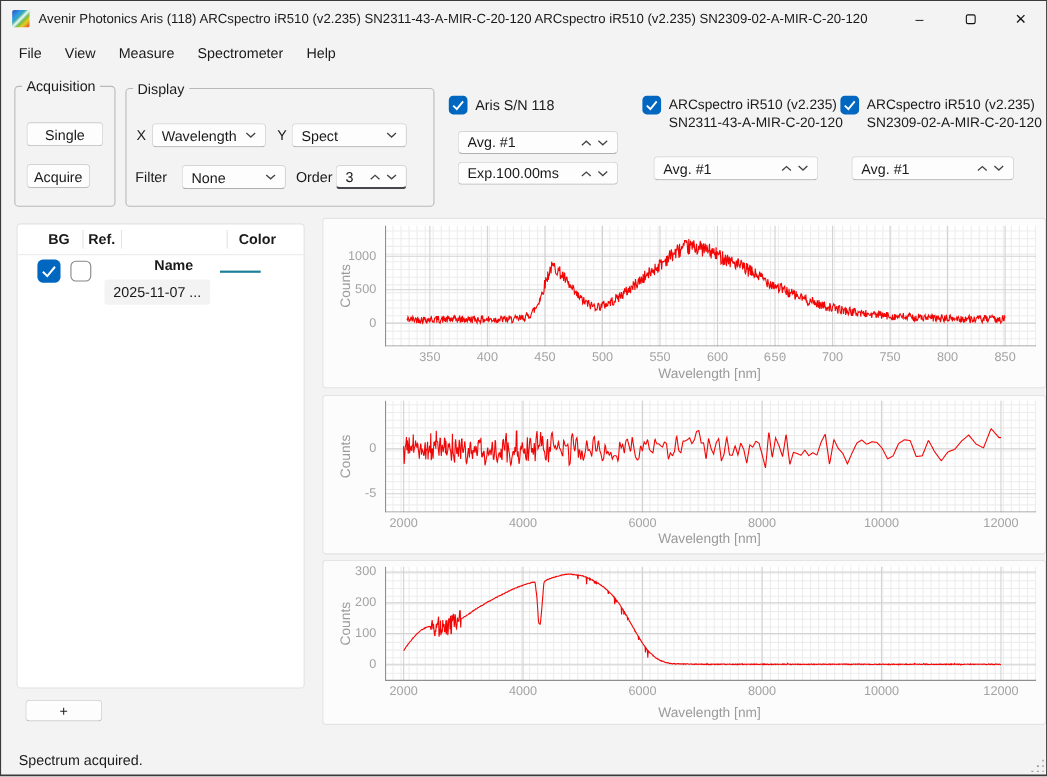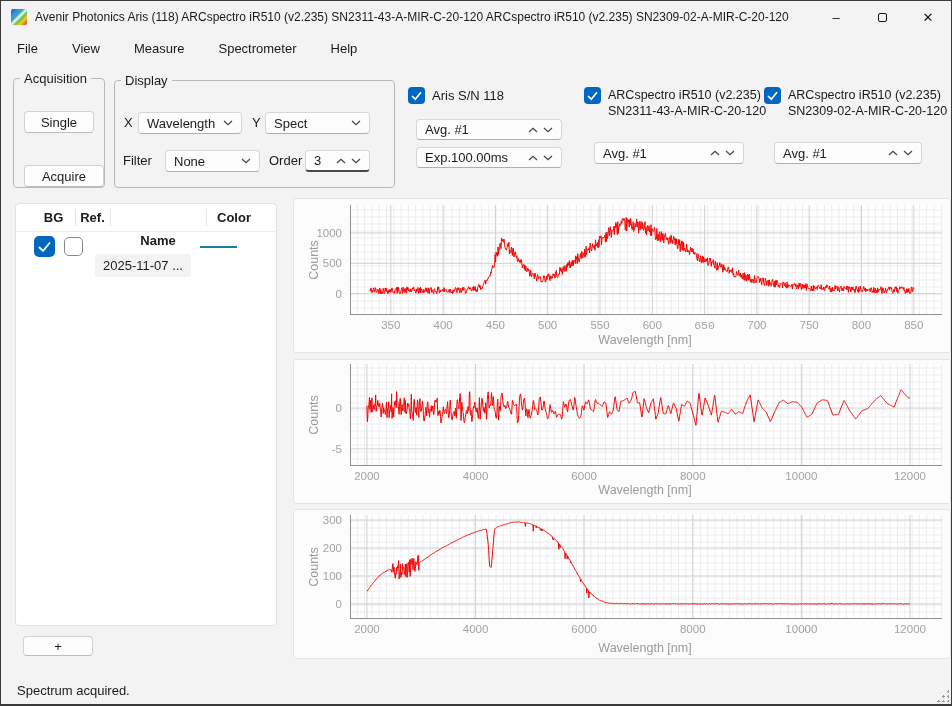--- a/index.html
+++ b/index.html
@@ -14,21 +14,21 @@
   .app-icon { width: 16px; height: 16px; margin: 0 8px 0 10px; border-radius: 2px;
     background:
       linear-gradient(to bottom right, rgba(255,255,255,0) 38%, rgba(255,255,255,.95) 50%, rgba(255,255,255,0) 62%),
       linear-gradient(135deg, #2b50c8 0%, #2fa0e0 30%, #40b050 55%, #e8d020 75%, #e03030 100%);
   }
   .win-title { font-size: 12px; white-space: nowrap; }
   .win-controls { position: absolute; right: 0; top: 0; height: 32px; display: flex; }
   .win-btn { width: 46px; height: 32px; display: flex; align-items: center; justify-content: center; font-size: 13px; color: #111; }
   .win-btn .sq { width: 9px; height: 9px; border: 1px solid #111; border-radius: 2px; }
   
-  .menubar { position: absolute; left: 0; top: 32px; width: 100%; height: 30px; display: flex; align-items: center; padding-left: 16px; gap: 34px; font-size: 13px; }
+  .menubar { position: absolute; left: 0; top: 32px; width: 100%; height: 30px; display: flex; align-items: center; padding-left: 16px; gap: 21px; font-size: 13px; }
   .menu-item { cursor: default; }
   
   .groupbox { position: absolute; border: 1px solid #b9b9b9; border-radius: 4px; }
   .groupbox .legend { position: absolute; top: -8px; left: 6px; background: #f3f3f3; padding: 0 4px; font-size: 13px; }
   
   .btn { position: absolute; background: #fdfdfd; border: 1px solid #d2d2d2; border-bottom-color: #bdbdbd;
     border-radius: 4px; font-size: 13px; display: flex; align-items: center; justify-content: center; }
   .field { position: absolute; background: #fdfdfd; border: 1px solid #d6d6d6; border-bottom-color: #b0b0b0;
     border-radius: 4px; font-size: 13px; display: flex; align-items: center; padding: 0 8px; }
   .field .val { flex: 1; white-space: nowrap; overflow: hidden; }
@@ -88,21 +88,21 @@
     <div class="menu-item">File</div>
     <div class="menu-item">View</div>
     <div class="menu-item">Measure</div>
     <div class="menu-item">Spectrometer</div>
     <div class="menu-item">Help</div>
   </div>
 
   <div class="groupbox" style="left:12px; top:77px; width:92px; height:110px;">
     <div class="legend">Acquisition</div>
     <div class="btn" style="left:10px; top:32px; width:70px; height:22px;">Single</div>
-    <div class="btn" style="left:10px; top:86px; width:80px; height:22px;">Acquire</div>
+    <div class="btn" style="left:10px; top:70px; width:58px; height:22px;">Acquire</div>
   </div>
 
   <div class="groupbox" style="left:113px; top:79px; width:281px; height:108px;">
     <div class="legend">Display</div>
     <div style="position:absolute; left:9px; top:34px; font-size:13px;">X</div>
     <div class="field" style="left:23px; top:31px; width:104px; height:22px;">
       <span class="val">Wavelength</span>
       <span class="chev">
           <svg width="10" height="6">
             <polyline points="1,1 5,4.6 9,1" stroke="#444" fill="none" stroke-width="1.2"></polyline>

